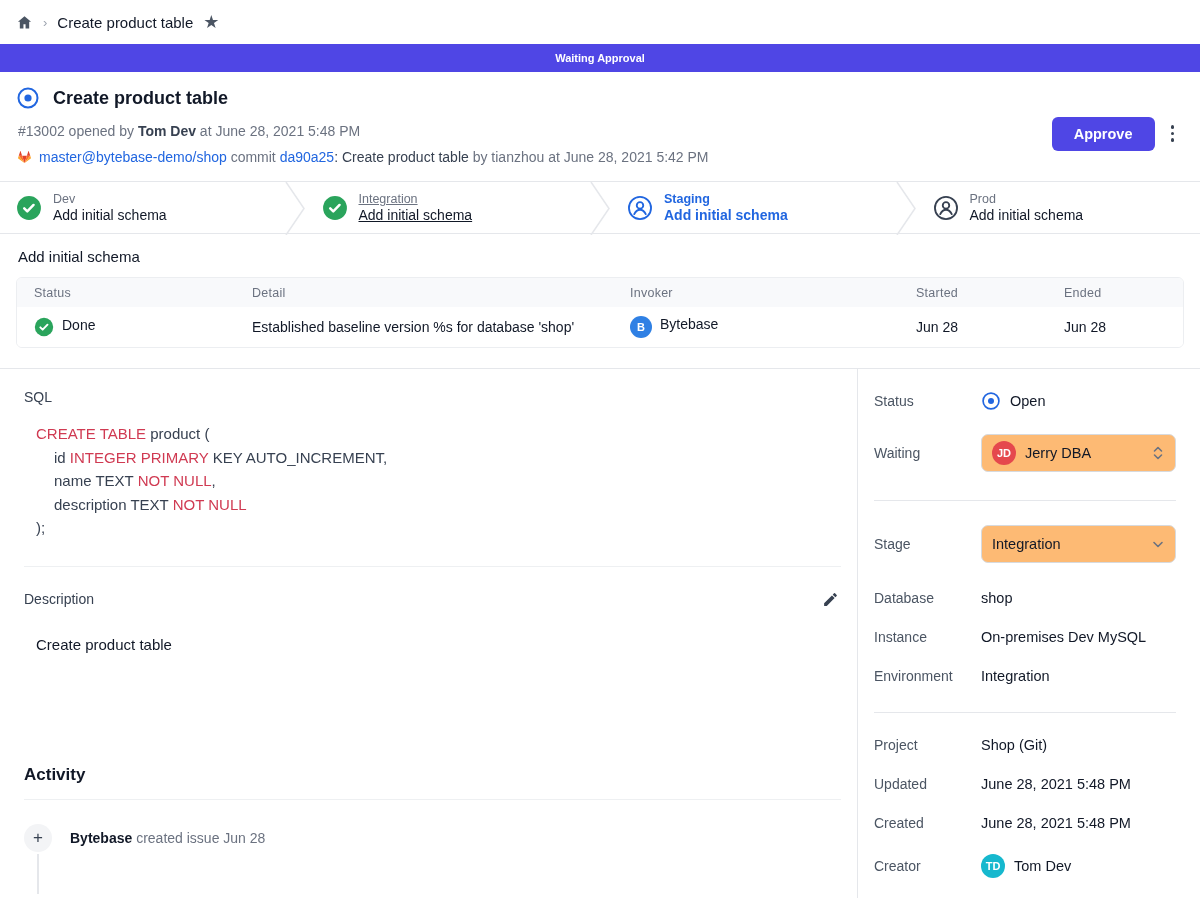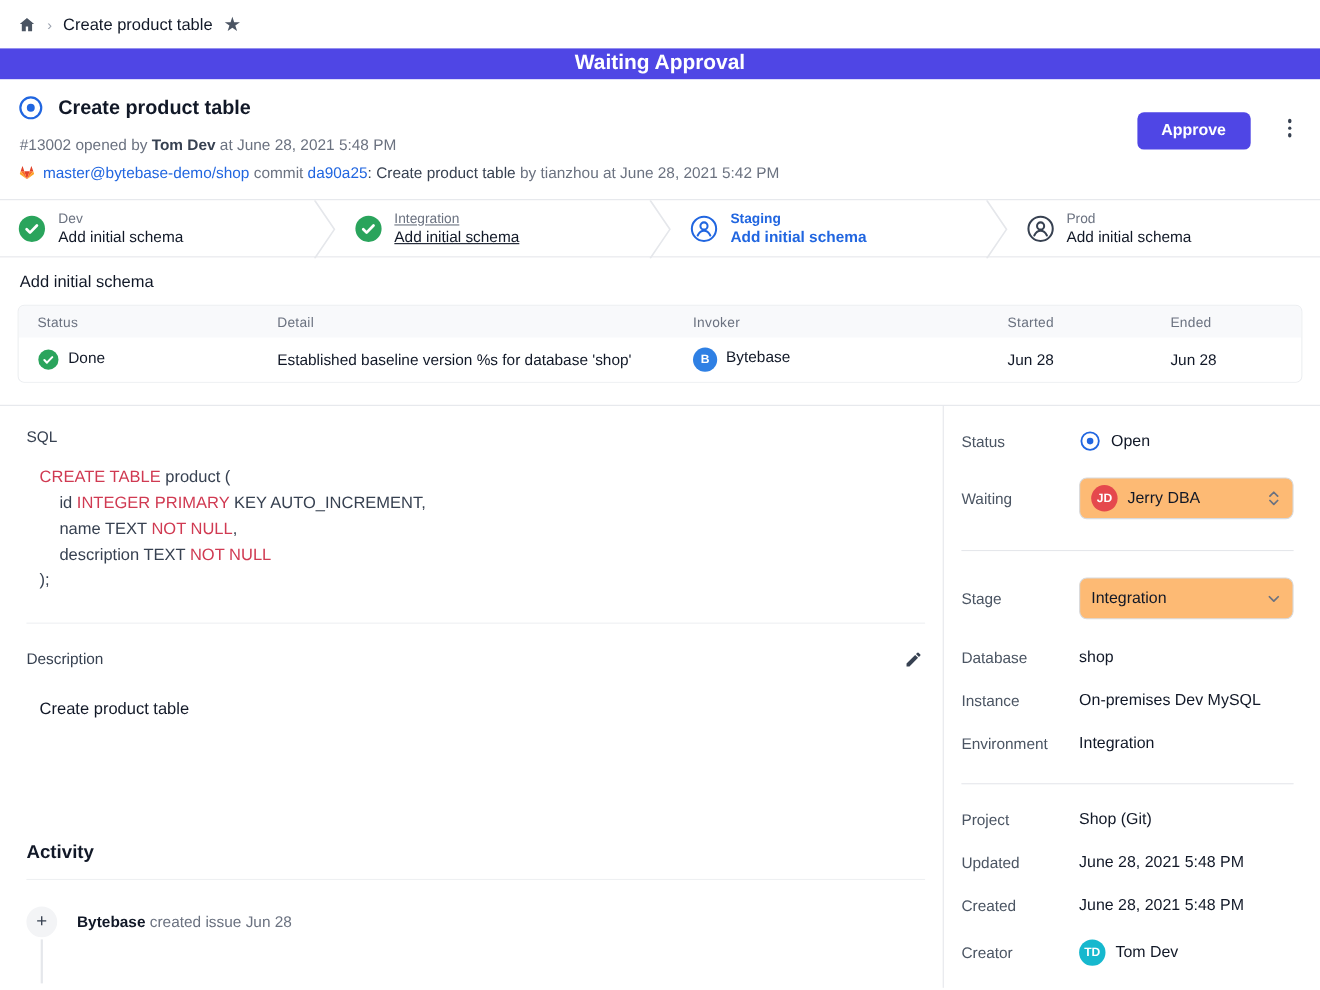--- a/index.html
+++ b/index.html
@@ -11,32 +11,32 @@
     --avatar-blue:#2f80e4; --avatar-red:#e5484d; --avatar-cyan:#16b8ce;
   }
   svg{display:block;}
   
   .crumbbar{height:44px; display:flex; align-items:center; padding:0 16px; gap:10px;}
   .crumb-title{font-size:15px; font-weight:500; color:#111827;}
   .crumb-sep{color:#9ca3af; font-size:13px;}
   .star{color:#4b5563; font-size:18px; line-height:1; cursor:pointer;}
   
   .banner{height:28px; background:var(--accent); color:#fff; display:flex;
-    align-items:center; justify-content:center; font-size:19px; font-weight:700;}
+    align-items:center; justify-content:center; font-size:11px; font-weight:700;}
   
   .header{padding:14px 24px 16px 16px; display:flex; justify-content:space-between;}
   .title-row{display:flex; align-items:center; gap:13px; margin-bottom:13px;}
   .issue-title{font-size:18px; font-weight:700; color:var(--dark);}
   .byline{font-size:14px; color:var(--muted); margin-left:2px; white-space:pre-wrap; margin-bottom:9px;}
   .byline .strong{color:#374151; font-weight:600;}
   .vcs-line{font-size:14px; color:var(--muted); display:flex; align-items:center; gap:6px;}
   .vcs-text{white-space:pre-wrap;}
   .vcs-text .link{color:var(--blue); cursor:pointer;}
   .vcs-text .dark{color:#374151;}
-  .header-actions{display:flex; align-items:flex-start; gap:32px; padding-top:16px;}
+  .header-actions{display:flex; align-items:center; gap:14px; padding-top:16px;}
   .approve-btn{background:var(--accent); color:#fff; border:none; border-radius:6px;
     font-size:14.5px; font-weight:600; padding:9px 22px; cursor:pointer; font-family:inherit;}
   .kebab{display:flex; flex-direction:column; gap:3px; padding:6px 2px; cursor:pointer;}
   .kebab i{width:3.5px;height:3.5px;border-radius:50%;background:#374151;display:block;}
   
   .stagebar{height:53px; border-top:1px solid var(--border); border-bottom:1px solid var(--border);
     display:flex; align-items:stretch;}
   .stage{flex:1; display:flex; align-items:center; gap:11px; padding-left:16px; cursor:pointer;}
   .stage .texts{display:flex; flex-direction:column; gap:1px;justify-content:center;}
   .stage .env{font-size:12.5px; color:var(--muted);}

